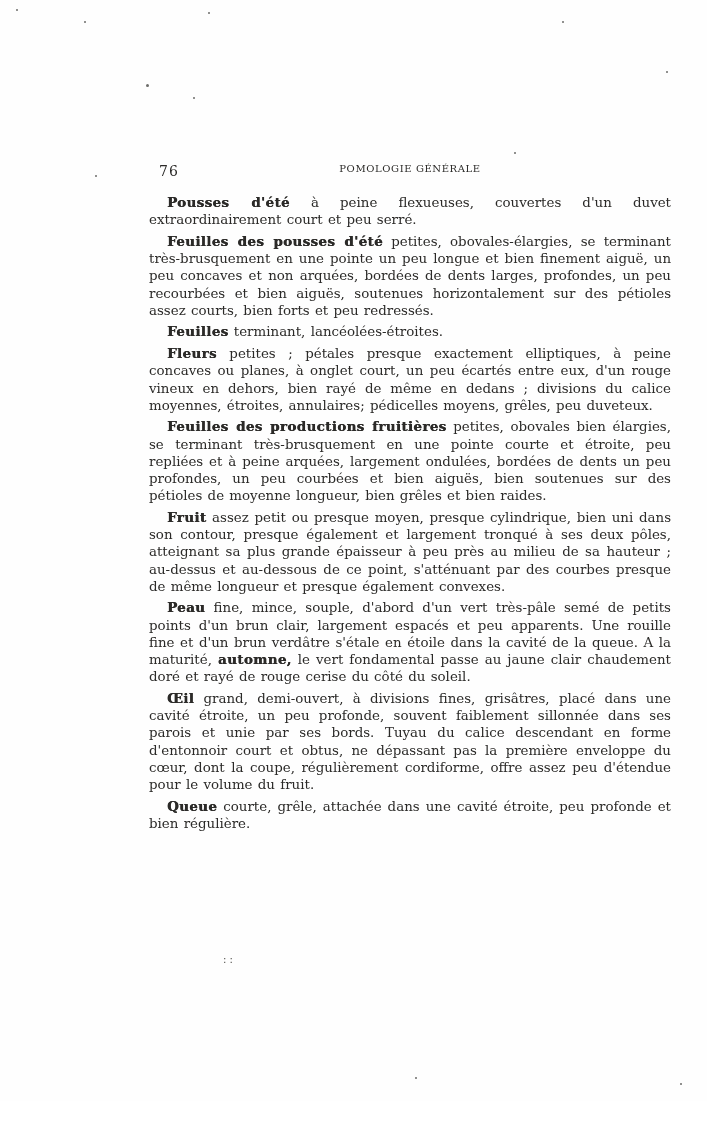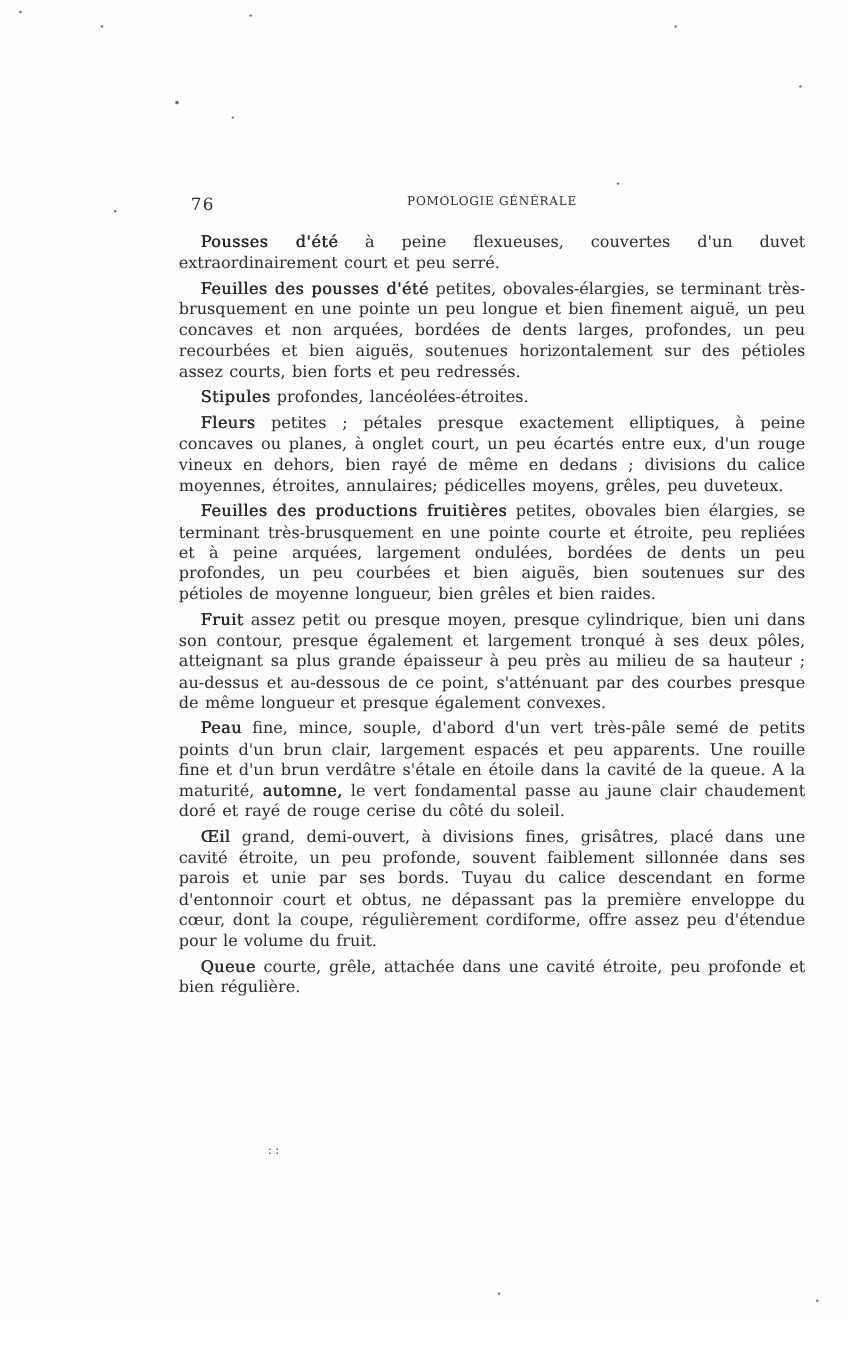--- a/index.html
+++ b/index.html
@@ -38,21 +38,21 @@
   }
   .para {
     margin: 0 0 4.5px 0;
     font-size: 13.4px;
     line-height: 17.2px;
     text-align: justify;
     text-indent: 18px;
     word-spacing: 1px;
   }
   .lead {
-    font-weight: 400;
+    font-weight: 700;
     letter-spacing: 0.4px;
     text-shadow: 0.4px 0 0 currentColor;
   }
   .speck {
     position: absolute;
     background: #6d6d6a;
     border-radius: 50%;
   }
   .stray-mark {
     position: absolute;
@@ -69,21 +69,21 @@
 
 <div class="page">
   <div class="text-column">
     <div class="running-header">
       <span class="page-number">76</span>
       <span class="header-title">POMOLOGIE GÉNÉRALE</span>
     </div>
     <div id="body-paragraphs">
         <p class="para"><span class="lead">Pousses d'été</span><span class="body-text"> à peine flexueuses, couvertes d'un duvet extraordinairement court et peu serré.</span></p>
         <p class="para"><span class="lead">Feuilles des pousses d'été</span><span class="body-text"> petites, obovales-élargies, se terminant très-brusquement en une pointe un peu longue et bien finement aiguë, un peu concaves et non arquées, bordées de dents larges, profondes, un peu recourbées et bien aiguës, soutenues horizontalement sur des pétioles assez courts, bien forts et peu redressés.</span></p>
-        <p class="para"><span class="lead">Stipules</span><span class="body-text"> profondes, lancéolées-étroites.</span></p>
+        <p class="para"><span class="lead">Feuilles</span><span class="body-text"> terminant, lancéolées-étroites.</span></p>
         <p class="para"><span class="lead">Fleurs</span><span class="body-text"> petites ; pétales presque exactement elliptiques, à peine concaves ou planes, à onglet court, un peu écartés entre eux, d'un rouge vineux en dehors, bien rayé de même en dedans ; divisions du calice moyennes, étroites, annulaires; pédicelles moyens, grêles, peu duveteux.</span></p>
         <p class="para"><span class="lead">Feuilles des productions fruitières</span><span class="body-text"> petites, obovales bien élargies, se terminant très-brusquement en une pointe courte et étroite, peu repliées et à peine arquées, largement ondulées, bordées de dents un peu profondes, un peu courbées et bien aiguës, bien soutenues sur des pétioles de moyenne longueur, bien grêles et bien raides.</span></p>
         <p class="para"><span class="lead">Fruit</span><span class="body-text"> assez petit ou presque moyen, presque cylindrique, bien uni dans son contour, presque également et largement tronqué à ses deux pôles, atteignant sa plus grande épaisseur à peu près au milieu de sa hauteur ; au-dessus et au-dessous de ce point, s'atténuant par des courbes presque de même longueur et presque également convexes.</span></p>
         <p class="para"><span class="lead">Peau</span><span class="body-text"> fine, mince, souple, d'abord d'un vert très-pâle semé de petits points d'un brun clair, largement espacés et peu apparents. Une rouille fine et d'un brun verdâtre s'étale en étoile dans la cavité de la queue. A la maturité, </span><span class="lead">automne,</span><span class="body-text"> le vert fondamental passe au jaune clair chaudement doré et rayé de rouge cerise du côté du soleil.</span></p>
         <p class="para"><span class="lead">Œil</span><span class="body-text"> grand, demi-ouvert, à divisions fines, grisâtres, placé dans une cavité étroite, un peu profonde, souvent faiblement sillonnée dans ses parois et unie par ses bords. Tuyau du calice descendant en forme d'entonnoir court et obtus, ne dépassant pas la première enveloppe du cœur, dont la coupe, régulièrement cordiforme, offre assez peu d'étendue pour le volume du fruit.</span></p>
         <p class="para"><span class="lead">Queue</span><span class="body-text"> courte, grêle, attachée dans une cavité étroite, peu profonde et bien régulière.</span></p>
       </div>
   </div>
   <span class="stray-mark">::</span>
   <div id="specks">

